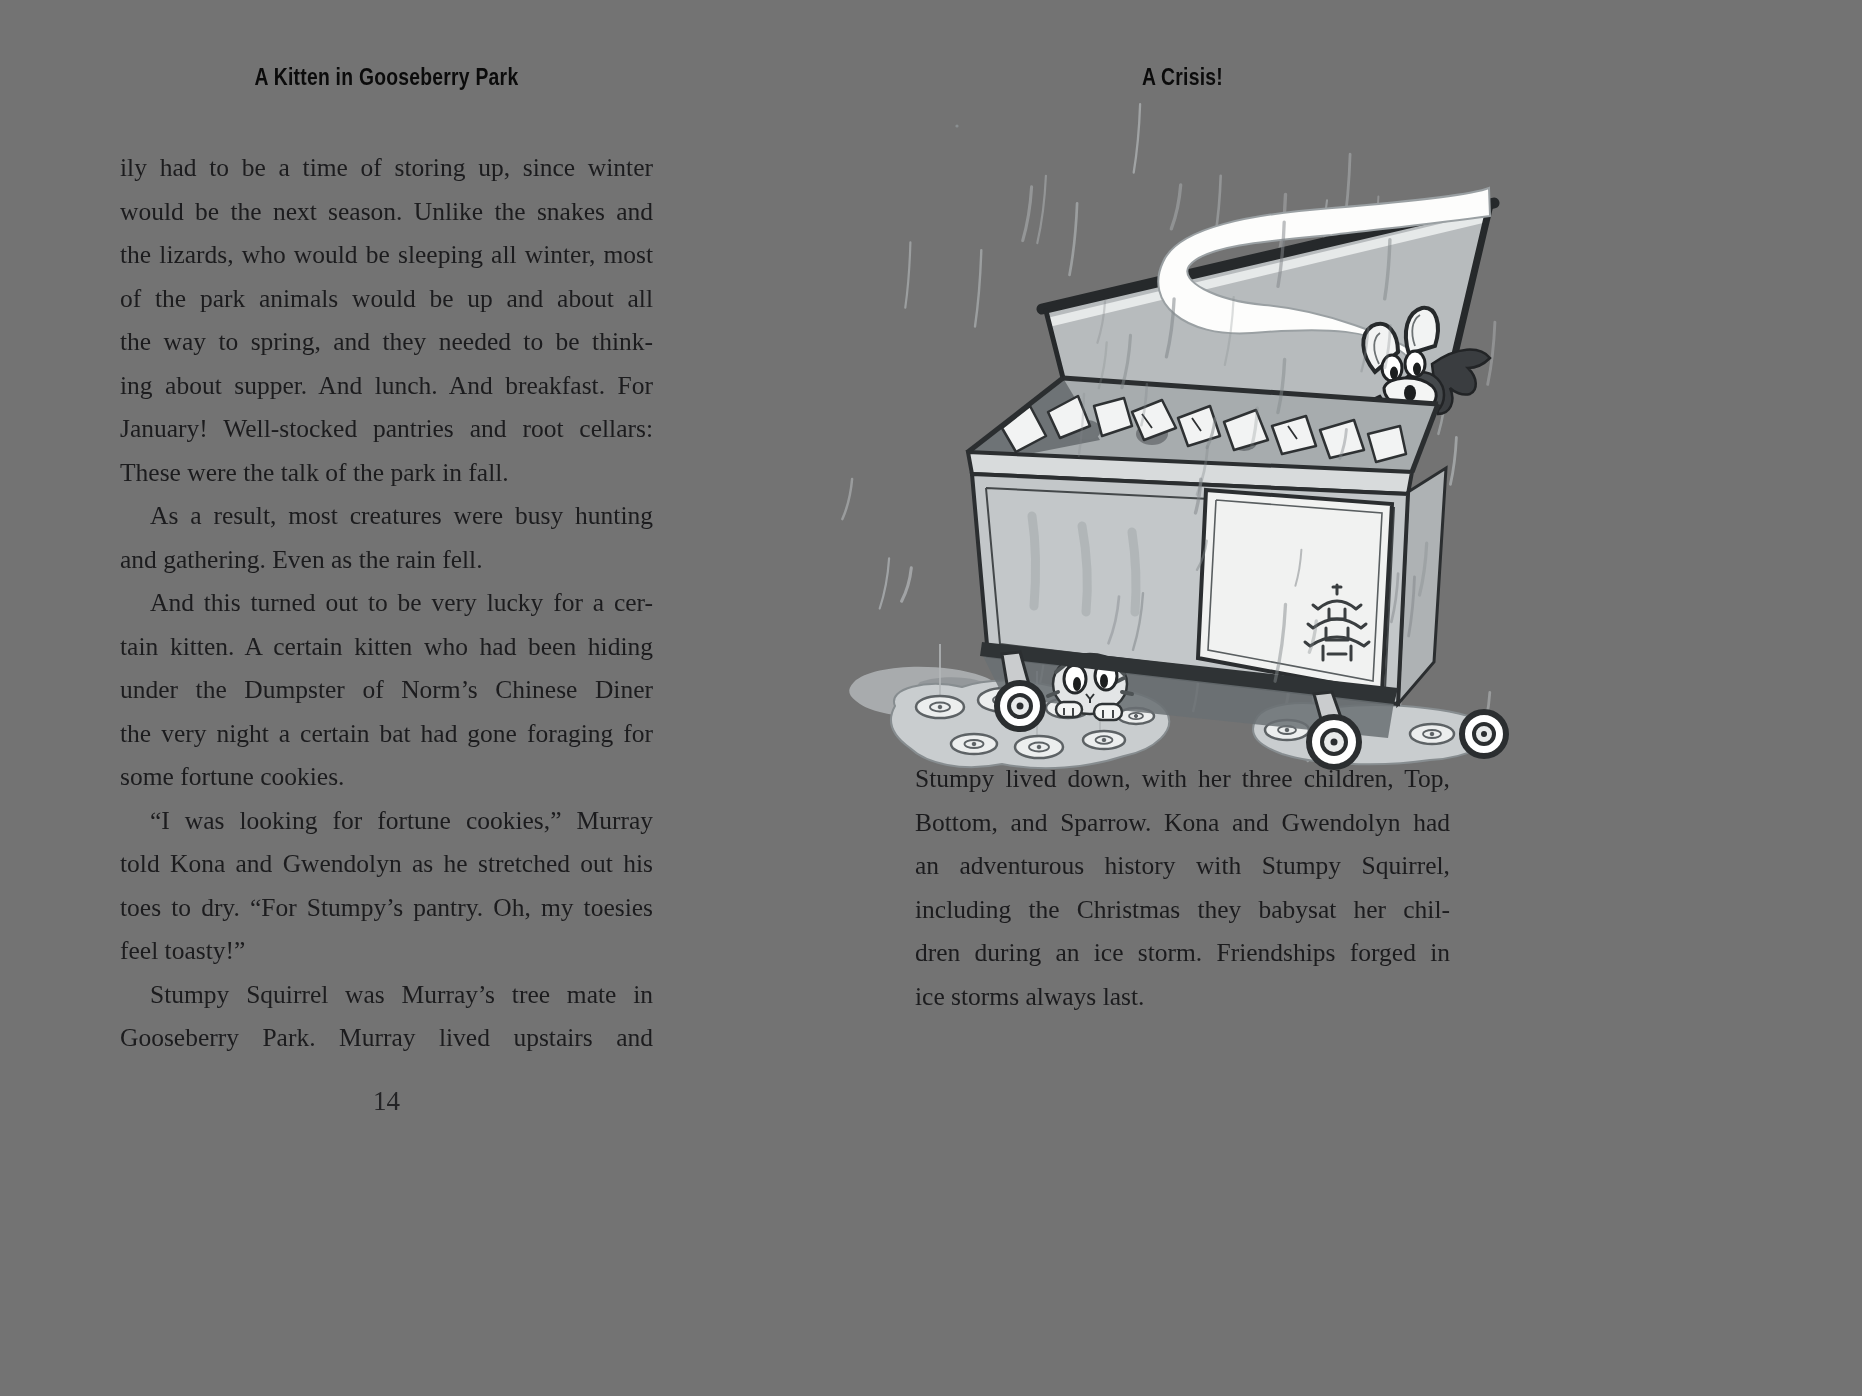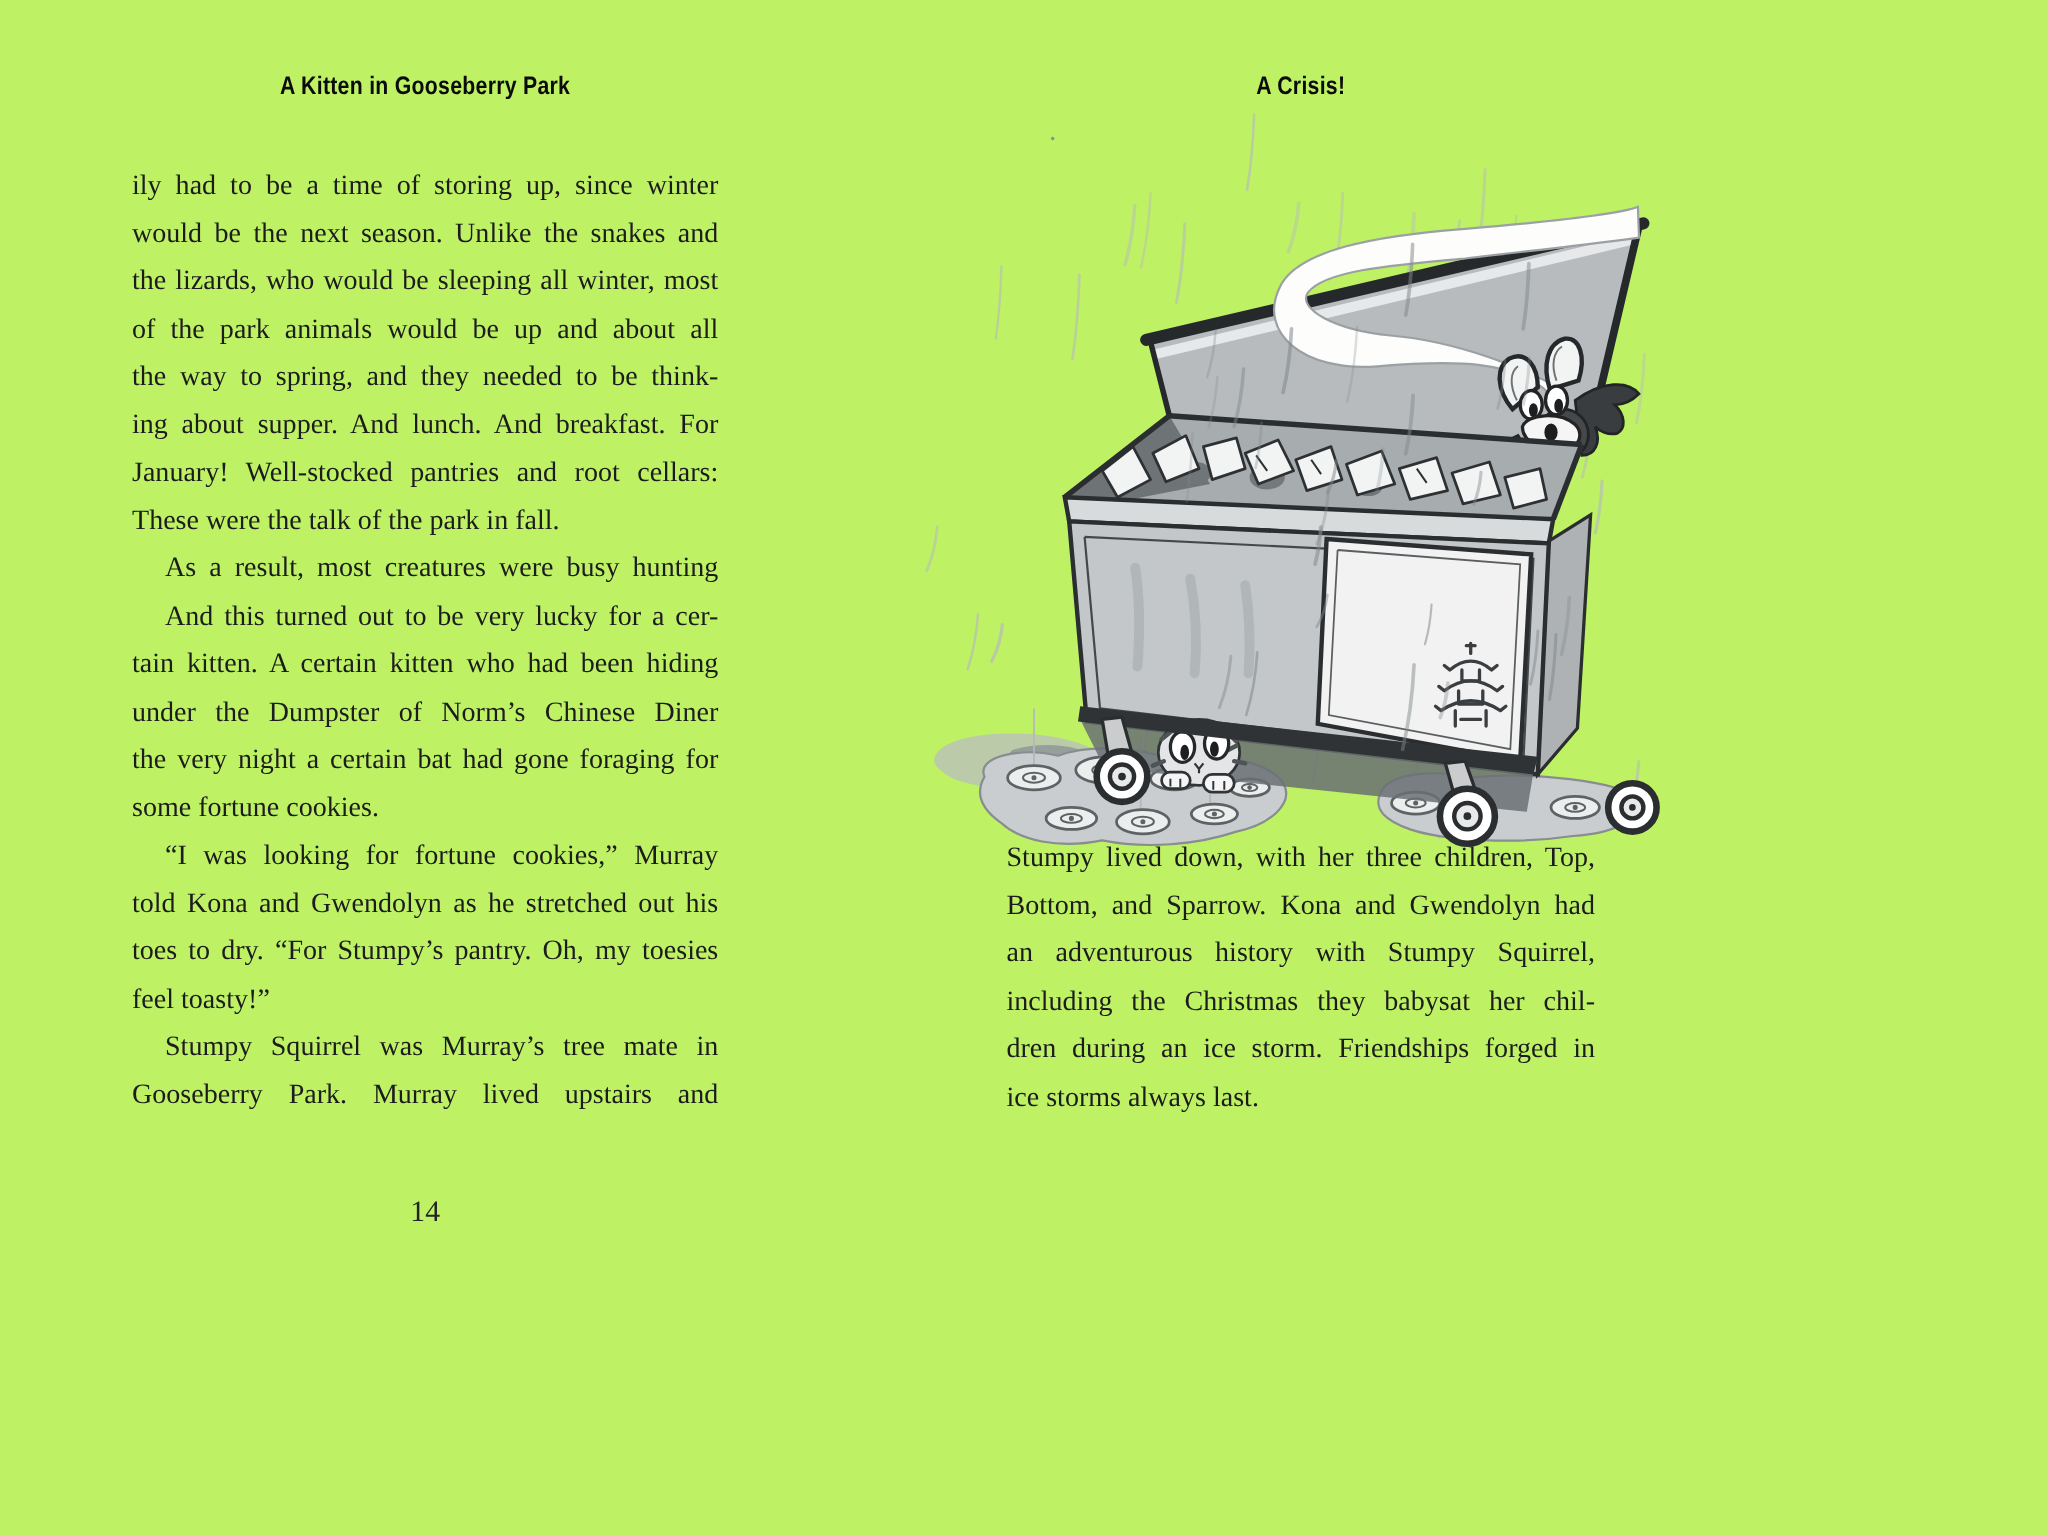--- a/index.html
+++ b/index.html
@@ -1,16 +1,16 @@
 <!DOCTYPE html>
 <html><head>
 <meta charset="utf-8">
 <style>
   html,body{margin:0;padding:0;background:#ffffff;}
-  .spread{position:relative;width:1862px;height:1396px;background:#bef264;overflow:hidden;
+  .spread{position:relative;width:1862px;height:1396px;background:#737373;overflow:hidden;
           font-family:"Liberation Serif","DejaVu Serif",serif;color:#1c1c1e;}
   .running-head{position:absolute;top:64px;font-family:"Liberation Sans","DejaVu Sans",sans-serif;
           font-weight:700;font-size:23px;letter-spacing:.3px;color:#0b0b0b;text-align:center;
           transform:scaleX(.84);transform-origin:center;white-space:nowrap;}
   .head-left{left:120px;width:533px;}
   .head-right{left:915px;width:535px;}
   .body-text{position:absolute;font-size:25.5px;line-height:43.5px;}
   .body-left{left:120px;top:146px;width:533px;}
   .body-right{left:915px;top:757px;width:535px;}
   .tline{text-align:right;text-align-last:left;white-space:normal;}
@@ -33,20 +33,21 @@
   <div class="body-text body-left" id="left-body">
       <div class="tline just"><span>ily had to be a time of storing up, since winter</span></div>
       <div class="tline just"><span>would be the </span><span class="it">next</span><span> season. Unlike the snakes and</span></div>
       <div class="tline just"><span>the lizards, who would be sleeping all winter, most</span></div>
       <div class="tline just"><span>of the park animals would be up and about all</span></div>
       <div class="tline just"><span>the way to spring, and they needed to be think-</span></div>
       <div class="tline just"><span>ing about supper. And lunch. And breakfast. For</span></div>
       <div class="tline just"><span>January! Well-stocked pantries and root cellars:</span></div>
       <div class="tline"><span>These were the talk of the park in fall.</span></div>
       <div class="tline just ind"><span>As a result, most creatures were busy hunting</span></div>
+      <div class="tline"><span>and gathering. Even as the rain fell.</span></div>
       <div class="tline just ind"><span>And this turned out to be very lucky for a cer-</span></div>
       <div class="tline just"><span>tain kitten. A certain kitten who had been hiding</span></div>
       <div class="tline just"><span>under the Dumpster of Norm’s Chinese Diner</span></div>
       <div class="tline just"><span>the very night a certain bat had gone foraging for</span></div>
       <div class="tline"><span>some fortune cookies.</span></div>
       <div class="tline just ind"><span>“I was looking for fortune cookies,” Murray</span></div>
       <div class="tline just"><span>told Kona and Gwendolyn as he stretched out his</span></div>
       <div class="tline just"><span>toes to dry. “For Stumpy’s pantry. Oh, my toesies</span></div>
       <div class="tline"><span>feel toasty!”</span></div>
       <div class="tline just ind"><span>Stumpy Squirrel was Murray’s tree mate in</span></div>

